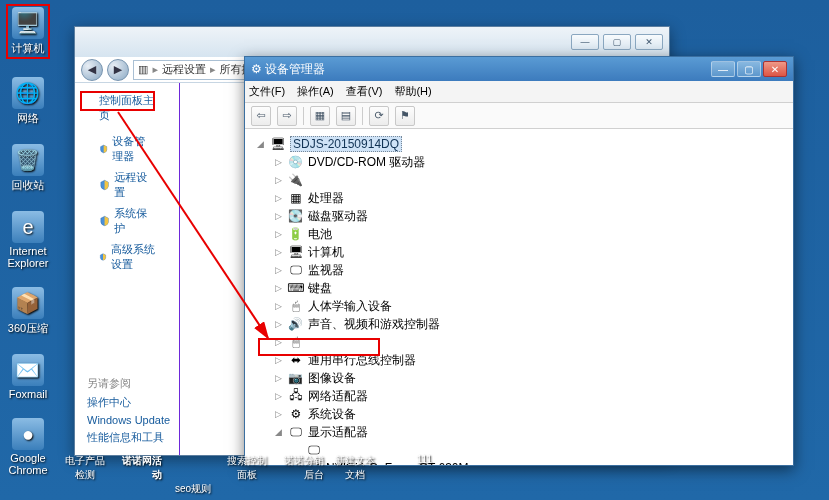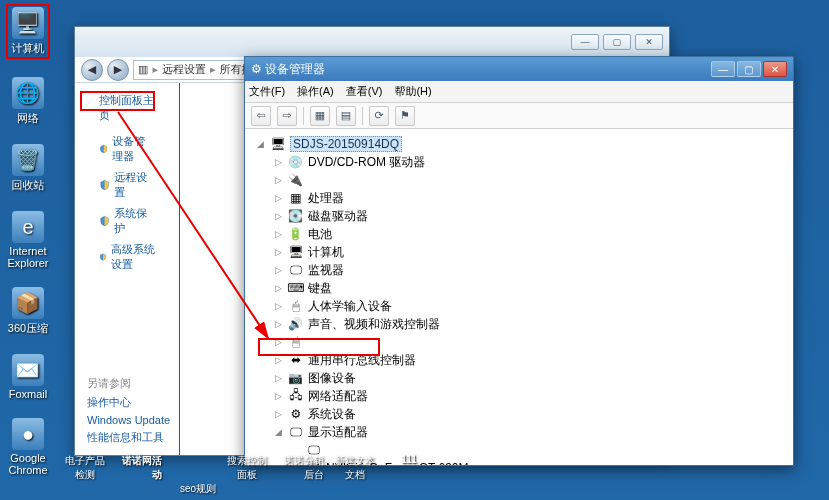--- a/index.html
+++ b/index.html
@@ -278,19 +278,19 @@
         <marker id="ah" markerWidth="10" markerHeight="10" refX="8" refY="3" orient="auto">
           <path d="M0,0 L9,3 L0,6 z" fill="#e80000"></path>
         </marker>
       </defs>
     <line x1="118" y1="112" x2="268" y2="338" stroke="#e80000" stroke-width="2" marker-end="url(#ah)"></line>
   </svg>
 
   <div style="position:absolute;bottom:4px;left:62px;display:flex;gap:8px;color:#fff;font-size:10px;text-shadow:1px 1px 2px #000" id="bottomrow">
       <div style="width: 46px; text-align: center;">电子产品检测</div>
       <div style="width: 46px; text-align: right; font-weight: bold;">诺诺网活动</div>
-      <div style="width: 46px; text-align: right; margin-top: 28px;">seo规则</div>
+      <div style="width: 46px; text-align: center; margin-top: 28px;">seo规则</div>
       <div style="width: 46px; text-align: center;">搜索控制面板</div>
       <div style="width: 46px; text-align: right;">诺诺分销后台</div>
       <div style="width: 46px; text-align: center;">新建文本文档</div>
-      <div style="width: 46px; text-align: center; font-weight: bold;">111</div>
+      <div style="width: 46px; text-align: right;">111</div>
     </div>
 </div>
 
 </body></html>

